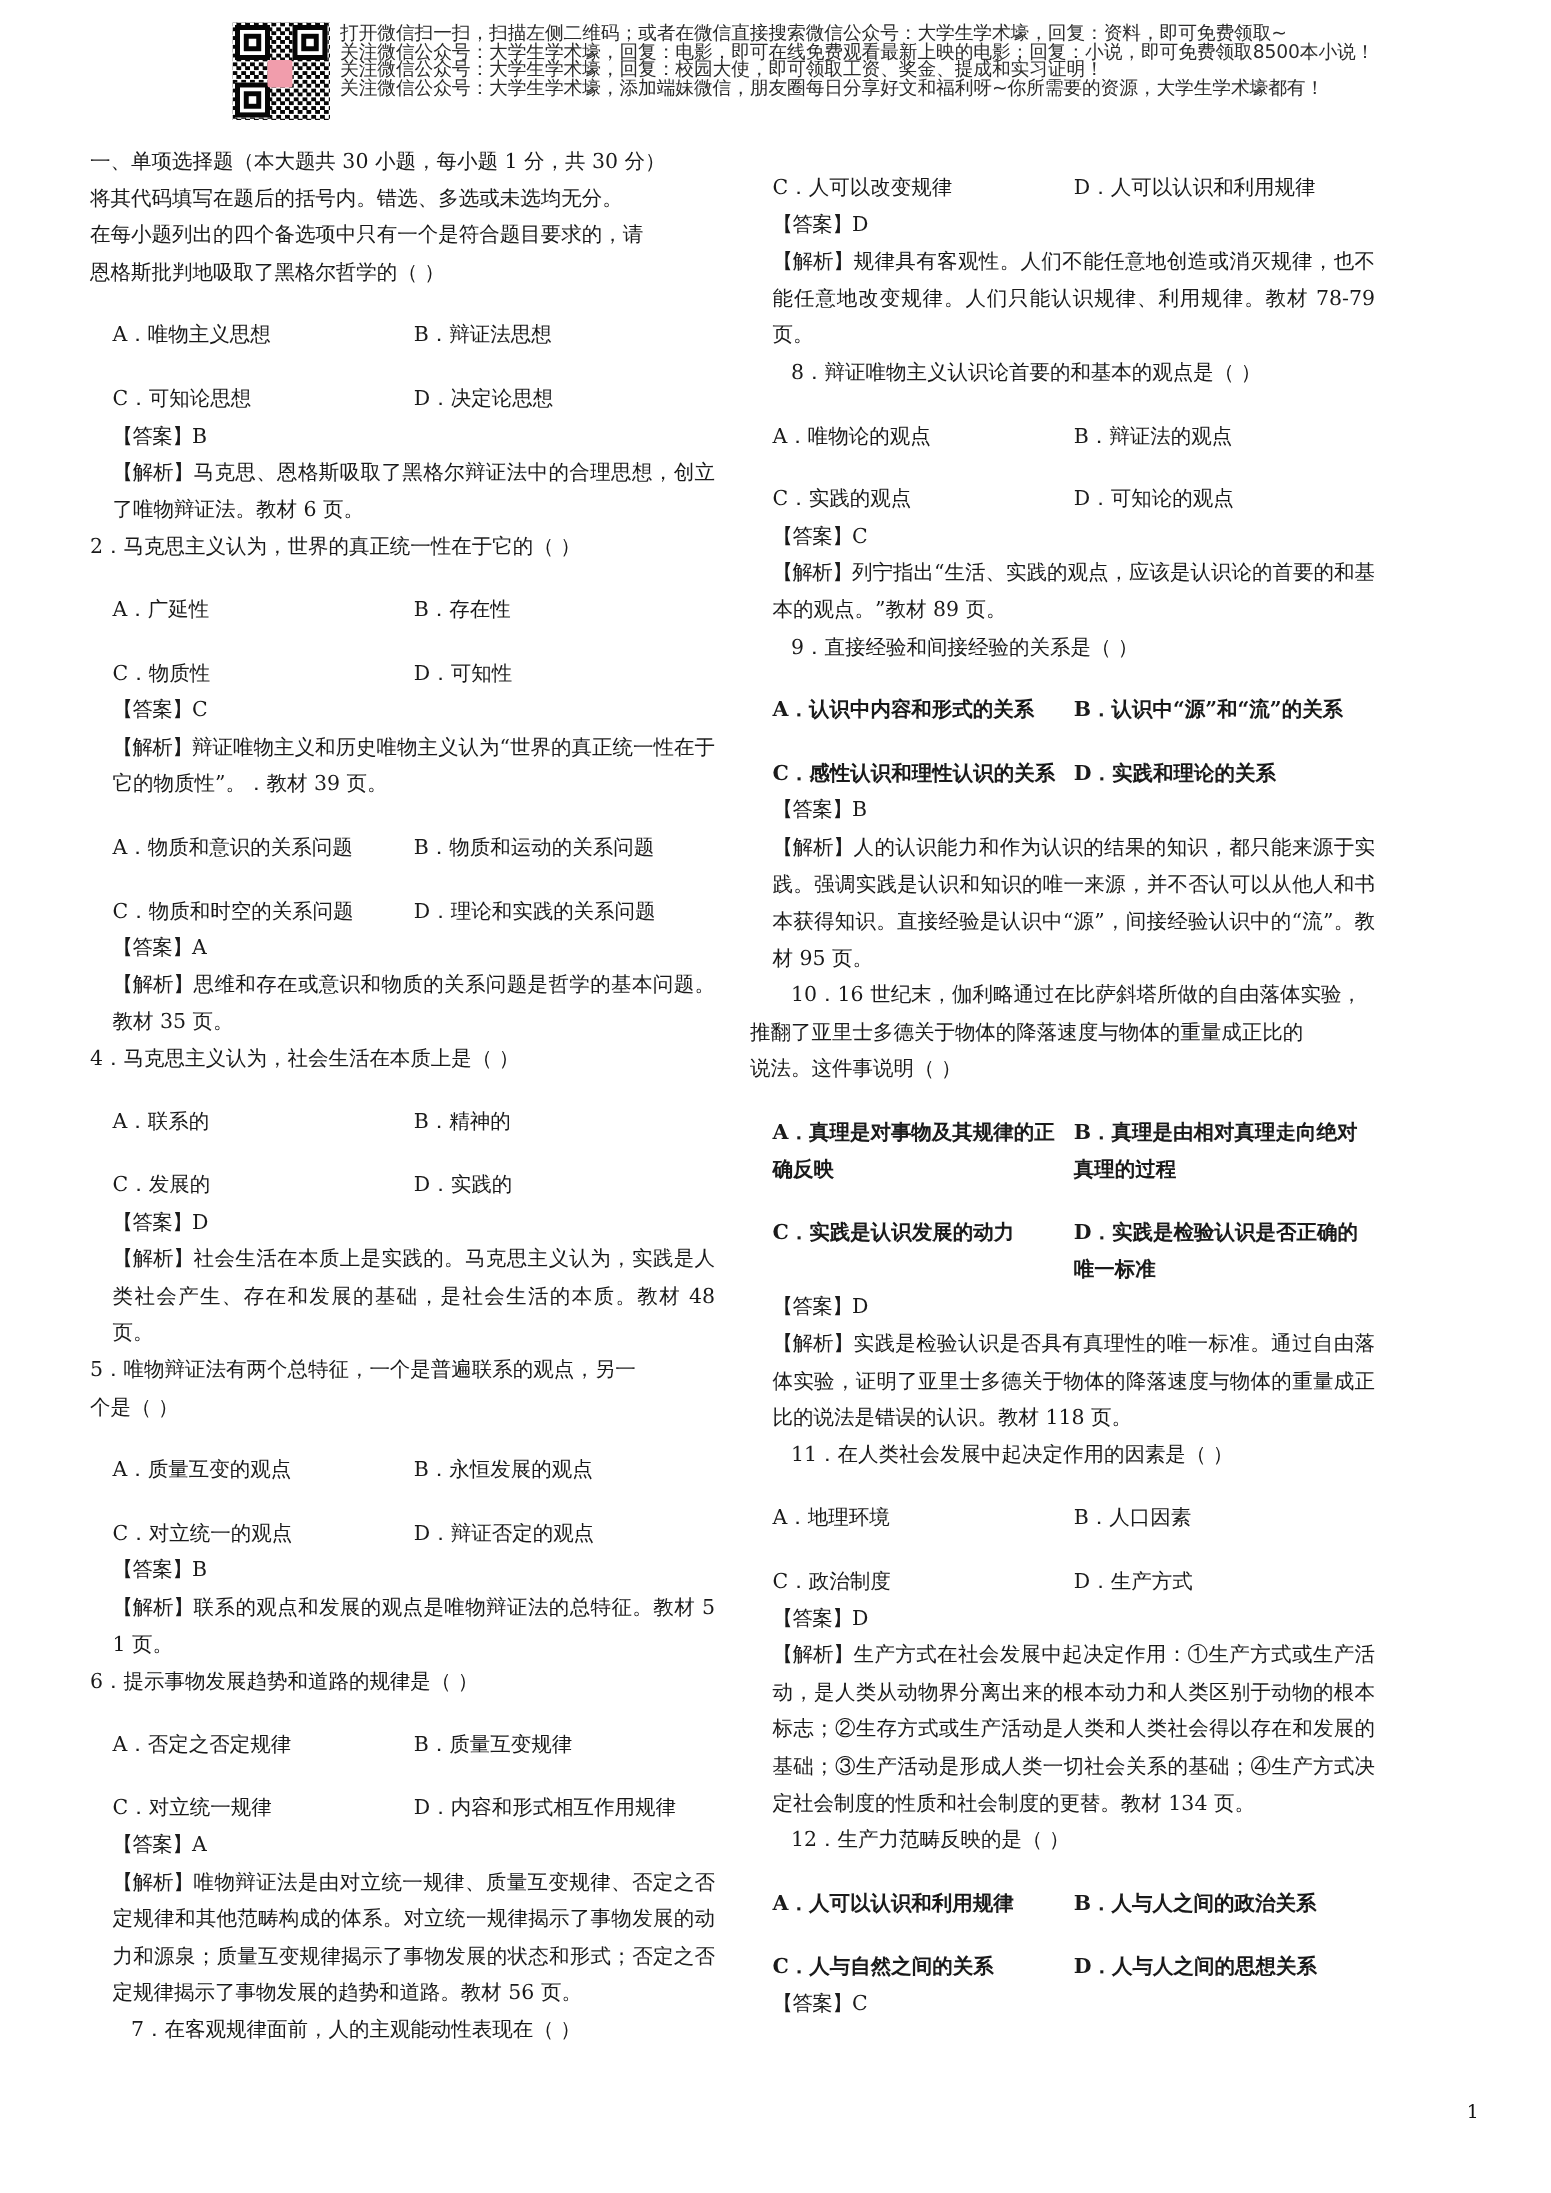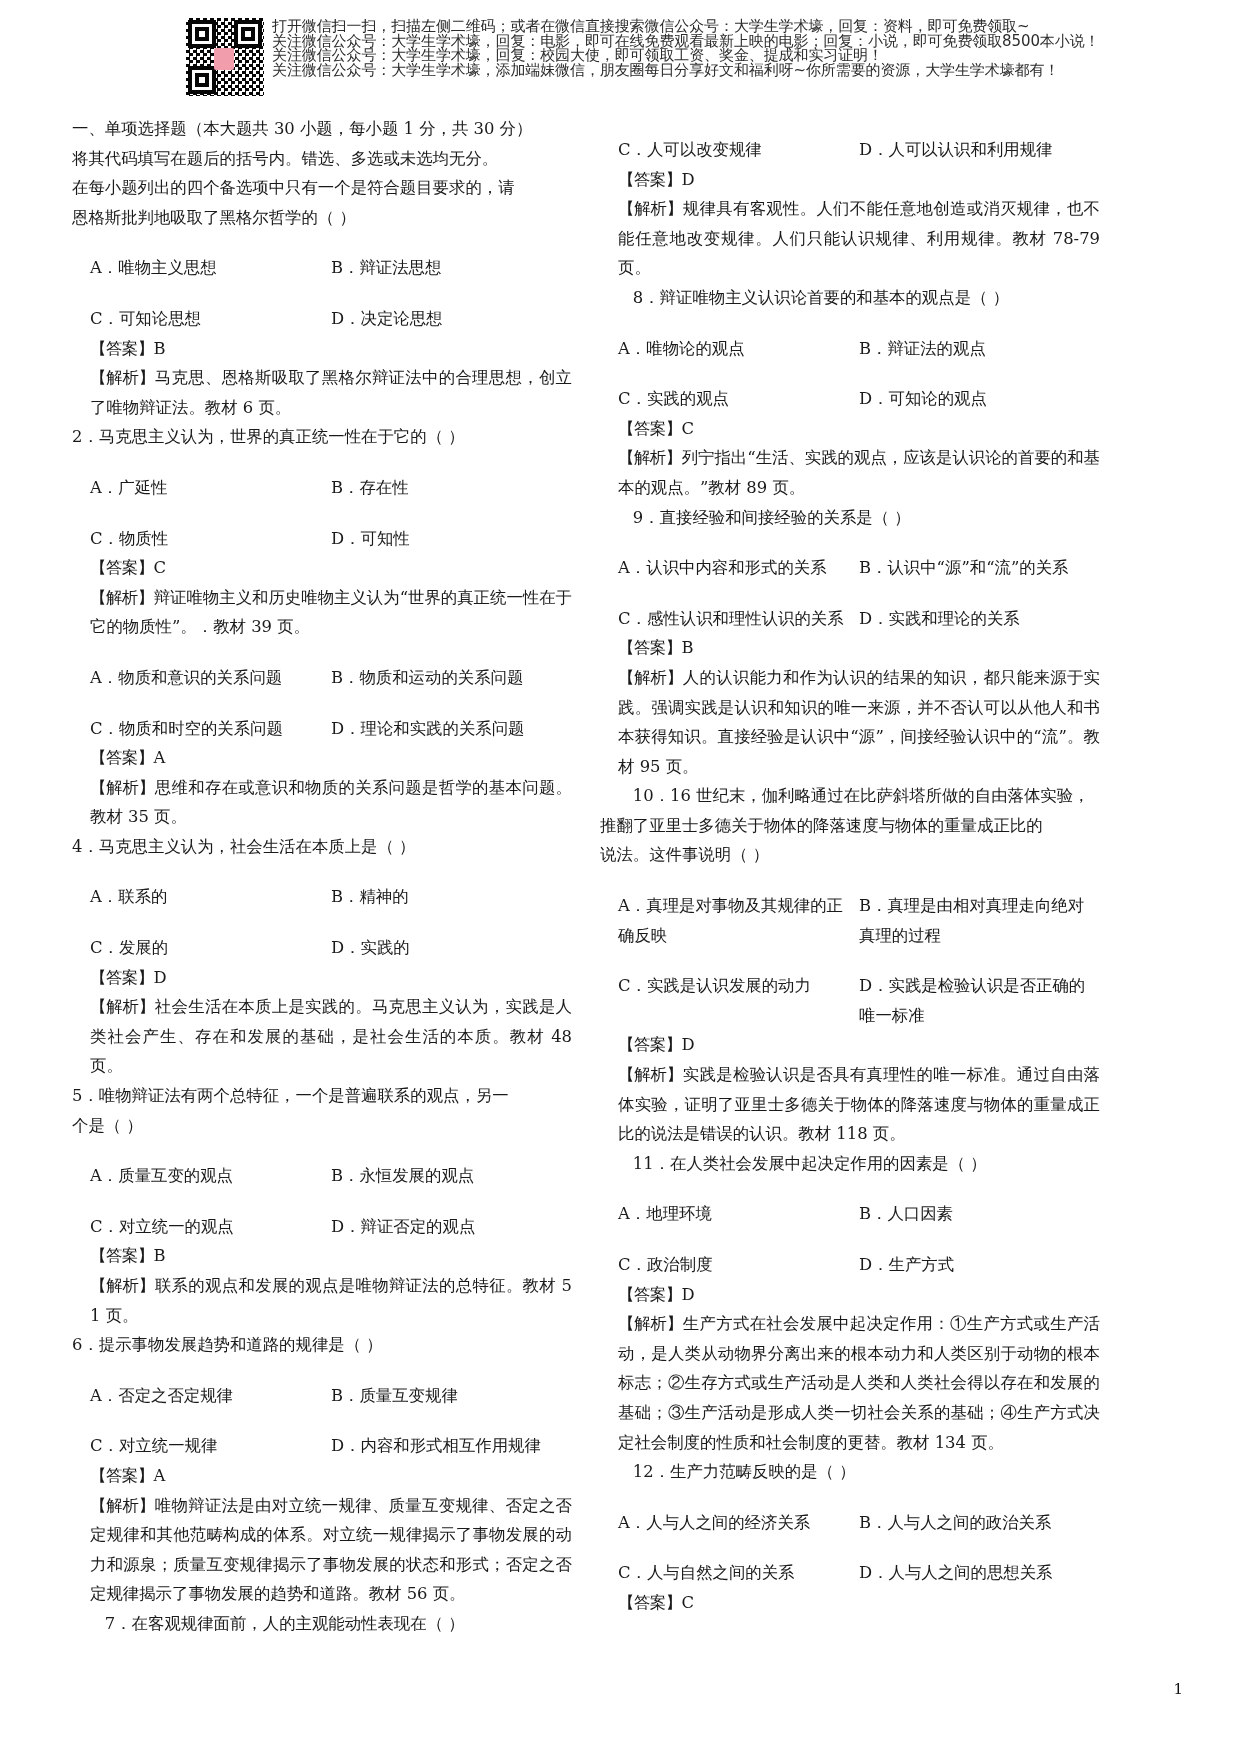--- a/index.html
+++ b/index.html
@@ -111,21 +111,21 @@
 
   
   .opts {
     display: flex;
     margin: 0;
   }
   .opts .o {
     flex: 0 0 50%;
     white-space: nowrap;
   }
-  .opts.wide .o { flex: 0 0 50%; white-space: normal; }
+  .opts.wide .o { flex: 0 0 50%; white-space: normal; font-weight: bold; }
 
   .opts-indent { padding-left: 1.1em; margin-top: 21px; }
 
   .ans, .exp {
     margin: 0;
     text-align: justify;
     word-break: break-all;
   }
   .ans { padding-left: 1.1em; }
   .exp { padding-left: 1.1em; text-indent: 0; }
@@ -321,21 +321,21 @@
         <span class="o">C．政治制度</span>
         <span class="o">D．生产方式</span>
       </div>
       <p class="ans"><span class="tag">【答案】</span><span>D</span></p>
       <p class="exp"><span class="tag">【解析】</span><span>生产方式在社会发展中起决定作用：①生产方式或生产活动，是人类从动物界分离出来的根本动力和人类区别于动物的根本标志；②生存方式或生产活动是人类和人类社会得以存在和发展的基础；③生产活动是形成人类一切社会关系的基础；④生产方式决定社会制度的性质和社会制度的更替。教材 134 页。</span></p>
     </div>
 
     <div>
       <p class="p indent">12．生产力范畴反映的是（          ）</p>
       <div class="opts wide opts-indent">
-        <span class="o">A．人与人之间的经济关系</span>
+        <span class="o">A．人可以认识和利用规律</span>
         <span class="o">B．人与人之间的政治关系</span>
       </div>
       <div class="opts wide opts-indent">
         <span class="o">C．人与自然之间的关系</span>
         <span class="o">D．人与人之间的思想关系</span>
       </div>
       <p class="ans"><span class="tag">【答案】</span><span>C</span></p>
     </div>
 
   </div>

